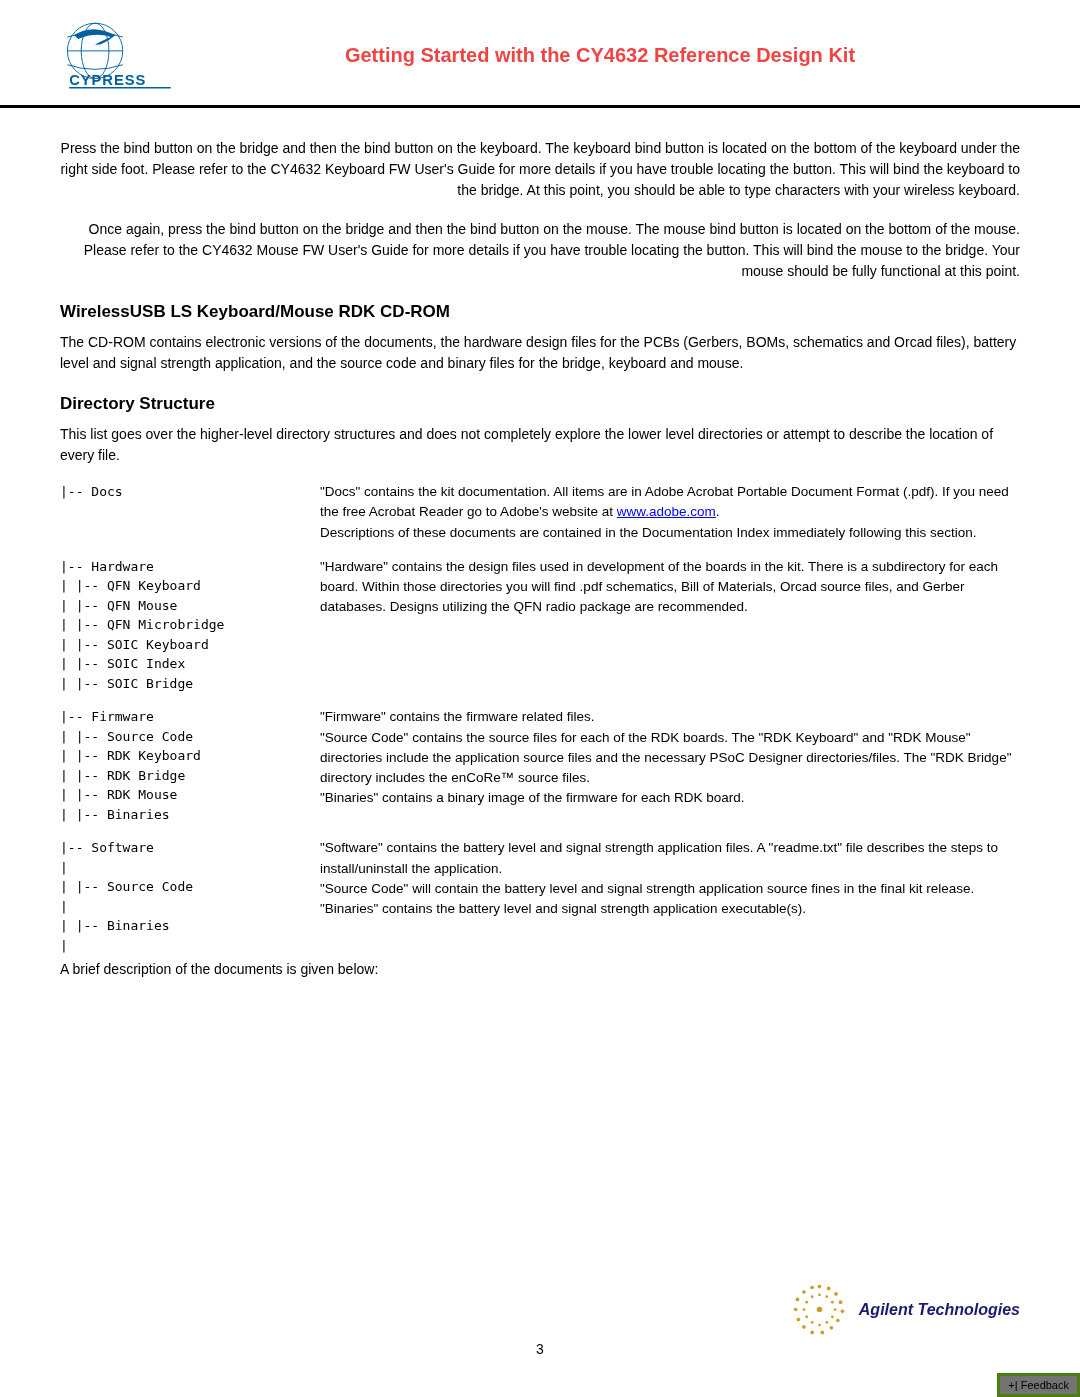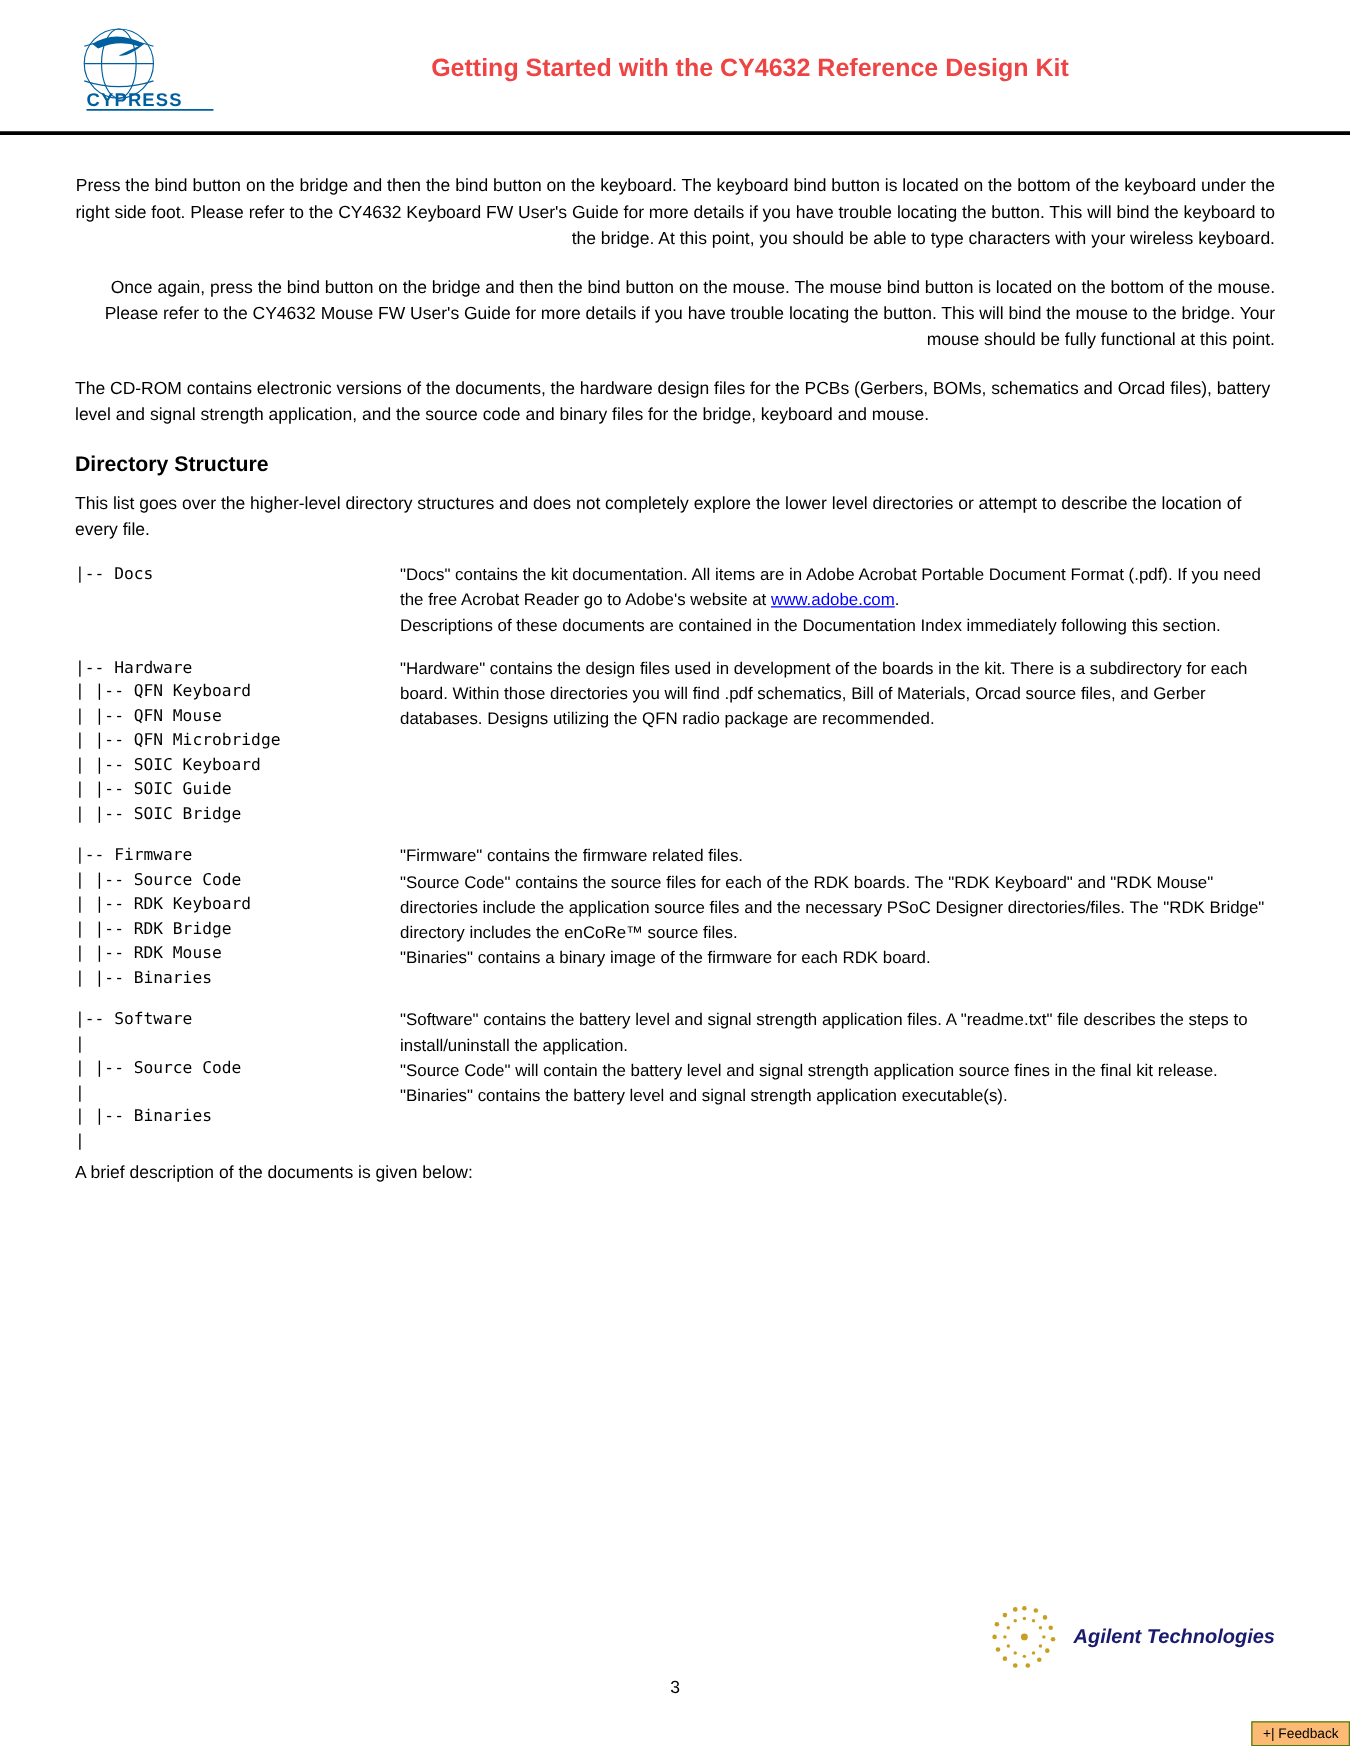--- a/index.html
+++ b/index.html
@@ -137,22 +137,22 @@
       font-size: 16px;
       font-weight: bold;
       color: #1a1a6e;
       font-style: italic;
     }
 
     .feedback-btn {
       position: absolute;
       bottom: 0;
       right: 0;
-      background: #fdba74;
-      border: 1px solid #4d7c0f;
+      background: #737373;
+      border: 3px solid #4d7c0f;
       font-size: 11px;
       padding: 3px 8px;
       cursor: pointer;
       color: #000;
     }
 
     .subdir-line {
       font-family: monospace;
       font-size: 13px;
     }
@@ -185,20 +185,21 @@
     <div class="header-title-area">
       <span class="header-title">Getting Started with the CY4632 Reference Design Kit</span>
     </div>
   </div>
 
   <div class="content">
 
     <p class="intro-para">Press the bind button on the bridge and then the bind button on the keyboard. The keyboard bind button is located on the bottom of the keyboard under the right side foot. Please refer to the CY4632 Keyboard FW User's Guide for more details if you have trouble locating the button.  This will bind the keyboard to the bridge. At this point, you should be able to type characters with your wireless keyboard.</p>
     <p class="intro-para">Once again, press the bind button on the bridge and then the bind button on the mouse. The mouse bind button is located on the bottom of the mouse.  Please refer to the CY4632 Mouse FW User's Guide for more details if you have trouble locating the button.  This will bind the mouse to the bridge. Your mouse should be fully functional at this point.</p>
 
+    <div class="section-heading">WirelessUSB LS Keyboard/Mouse RDK CD-ROM</div>
     <p class="section-text">The CD-ROM contains electronic versions of the documents, the hardware design files for the PCBs (Gerbers, BOMs, schematics and Orcad files), battery level and signal strength application, and the source code and binary files for the bridge, keyboard and mouse.</p>
 
     <div class="section-heading">Directory Structure</div>
     <p class="section-text">This list goes over the higher-level directory structures and does not completely explore the lower level directories or attempt to describe the location of every file.</p>
 
     <table class="dir-table">
       <tbody>
 
         <tr>
           <td><span class="subdir-line">|-- Docs</span></td>
@@ -211,21 +212,21 @@
             <td colspan="2"></td>
           </tr>
 
         <tr>
           <td>
             <span class="subdir-line">|-- Hardware</span><br>
             <span class="subdir-line">|   |-- QFN Keyboard</span><br>
             <span class="subdir-line">|   |-- QFN Mouse</span><br>
             <span class="subdir-line">|   |-- QFN Microbridge</span><br>
             <span class="subdir-line">|   |-- SOIC Keyboard</span><br>
-            <span class="subdir-line">|   |-- SOIC Guide</span><br>
+            <span class="subdir-line">|   |-- SOIC Index</span><br>
             <span class="subdir-line">|   |-- SOIC Bridge</span>
           </td>
           <td>
             "Hardware" contains the design files used in development of the boards in the kit. There is a subdirectory for each board. Within those directories you will find .pdf schematics, Bill of Materials, Orcad source files, and Gerber databases.  Designs utilizing the QFN radio package are recommended.
           </td>
         </tr>
         <tr class="spacer">
             <td colspan="2"></td>
           </tr>
 

